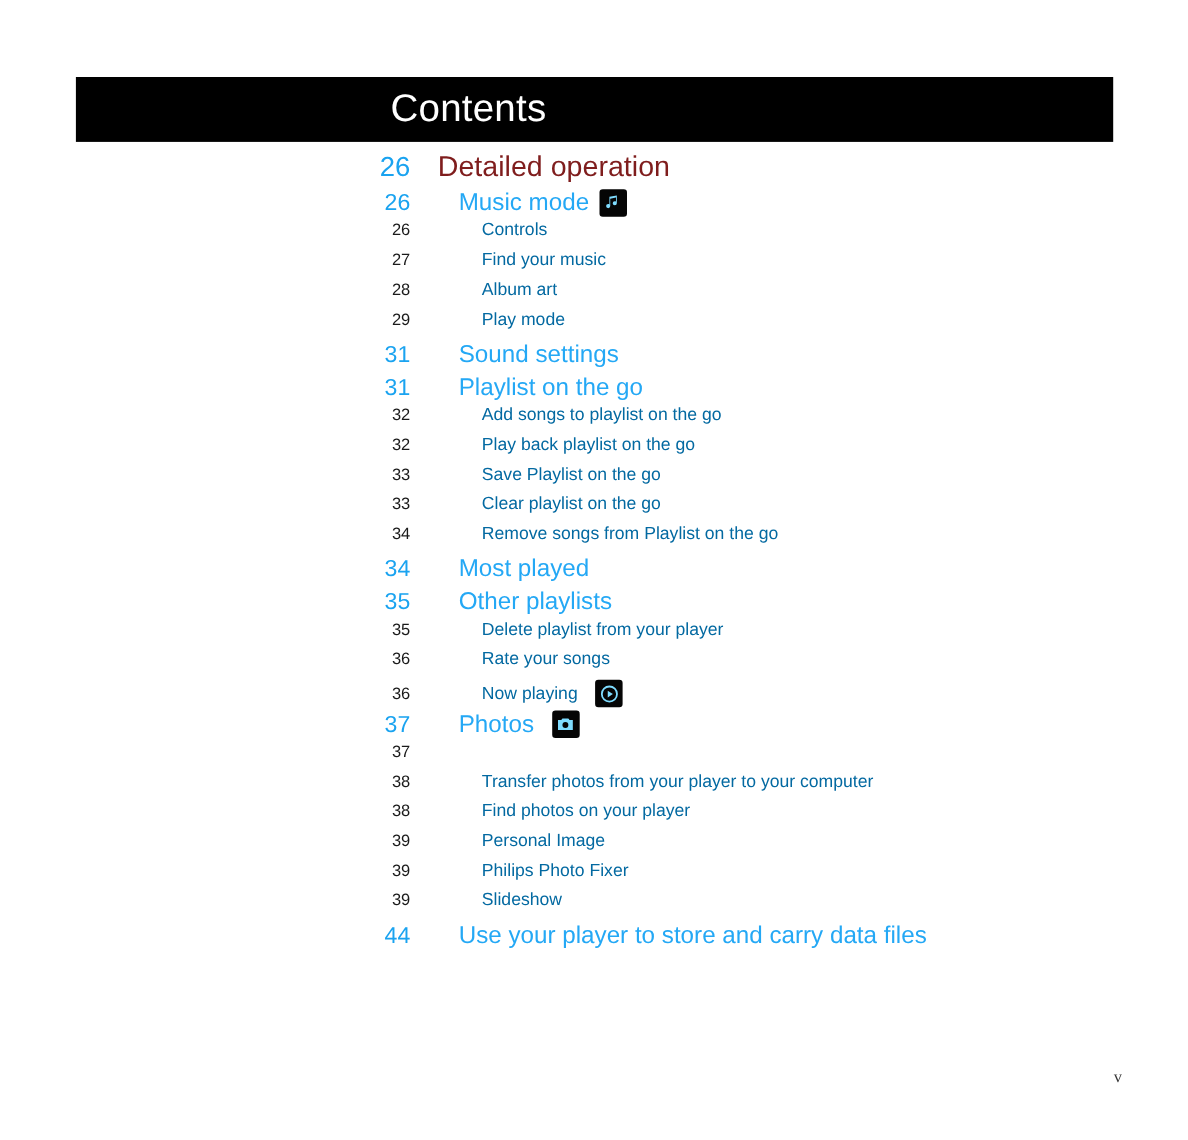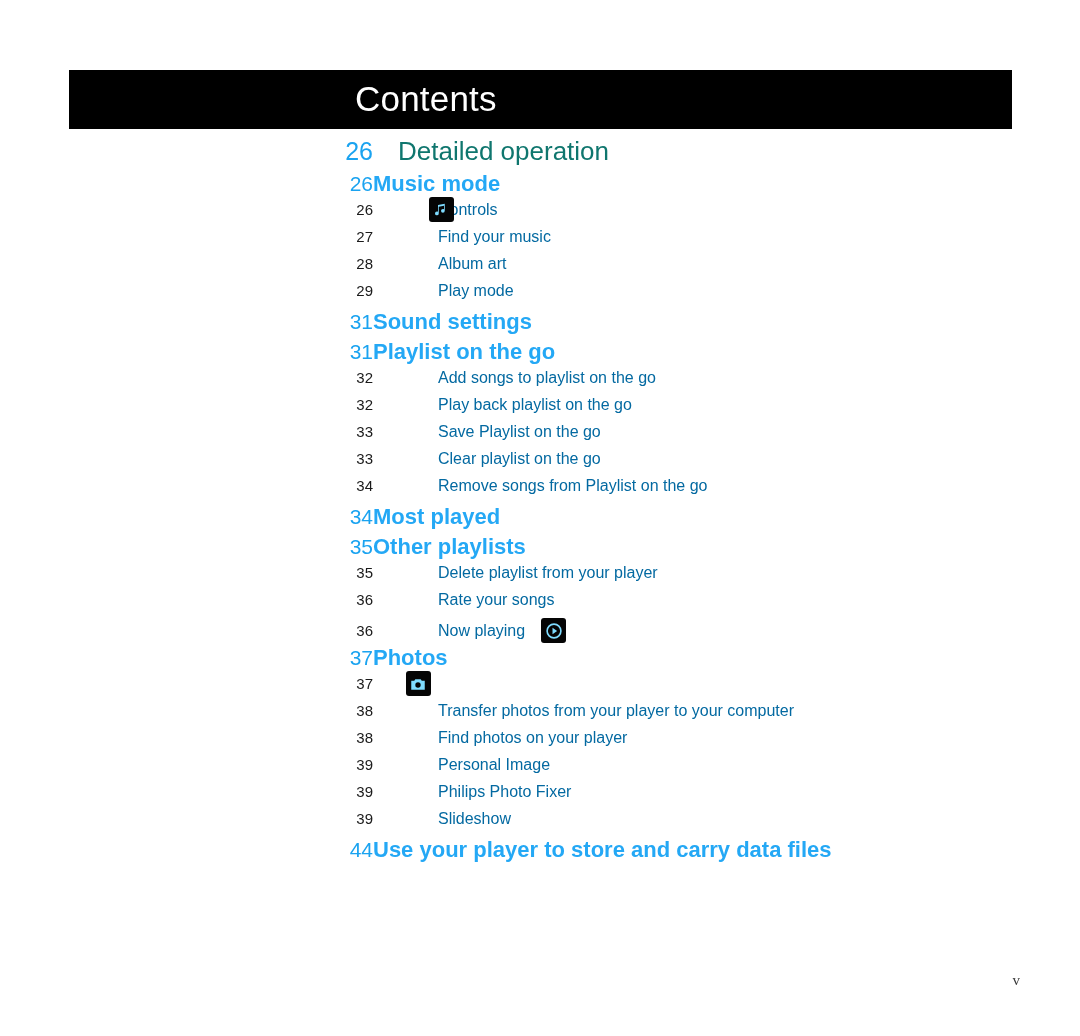--- a/index.html
+++ b/index.html
@@ -72,35 +72,35 @@
   .lvl1 { height: 35px; }
   .lvl1 .pagenum {
     font-size: 25px;
     font-weight: 400;
     color: #1aa3f0;
   }
   .lvl1 .label {
     margin-left: 25px;
     font-size: 26px;
     font-weight: 400;
-    color: #0f766e;
+    color: #7f1d1d;
   }
 
   
   .lvl2 { height: 30px; }
   .lvl2 .pagenum {
     font-size: 21px;
     font-weight: 400;
     color: #1aa3f0;
   }
   .lvl2 .label {
+    margin-left: 44px;
     font-size: 22px;
-    font-weight: 700;
+    font-weight: 400;
     color: #24a8f5;
-    flex-direction: column;
   }
 
   
   .lvl3 { height: 27px; }
   .lvl3 .pagenum {
     font-size: 15px;
     font-weight: 400;
     color: #1a1a1a;
   }
   .lvl3 .label {

